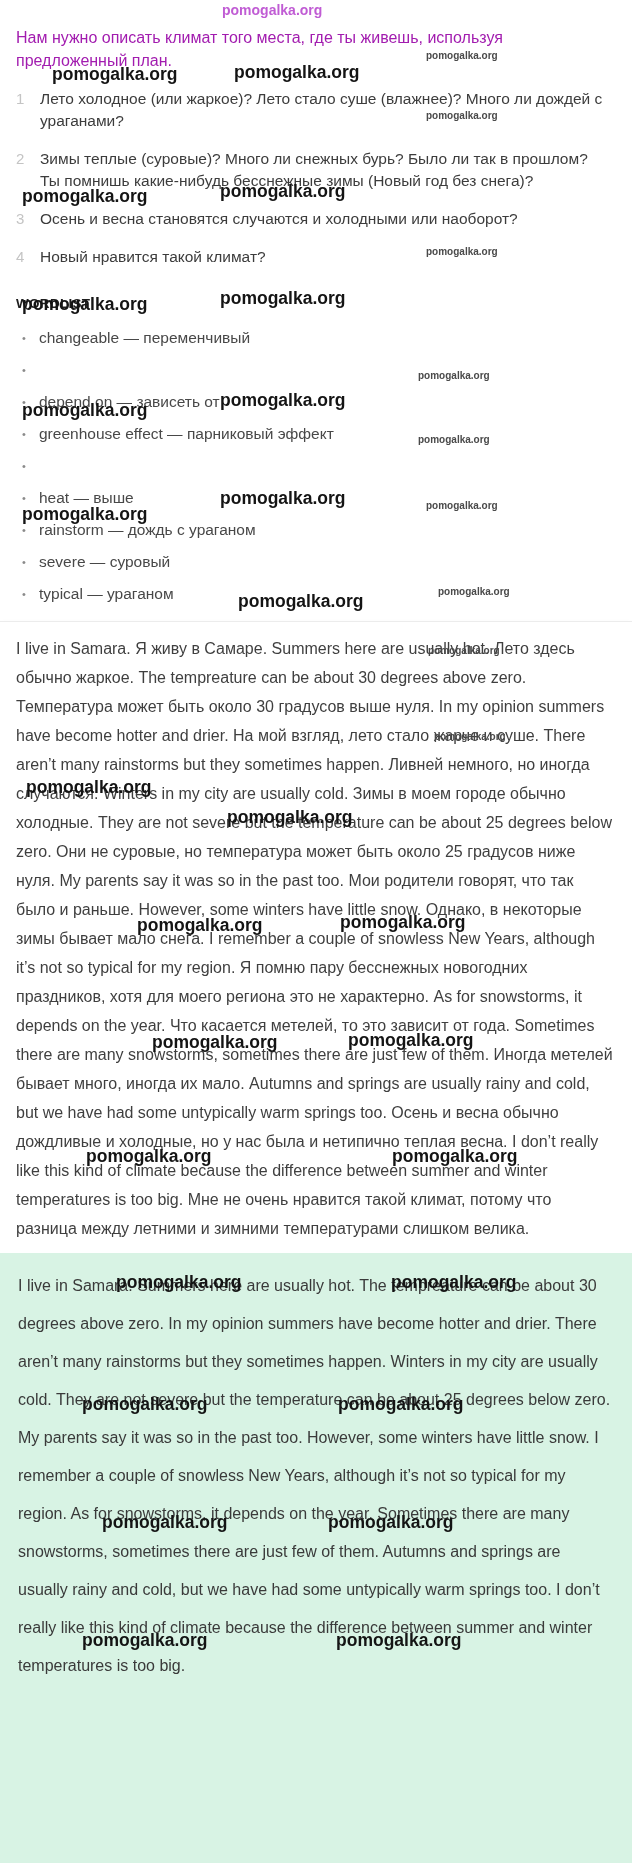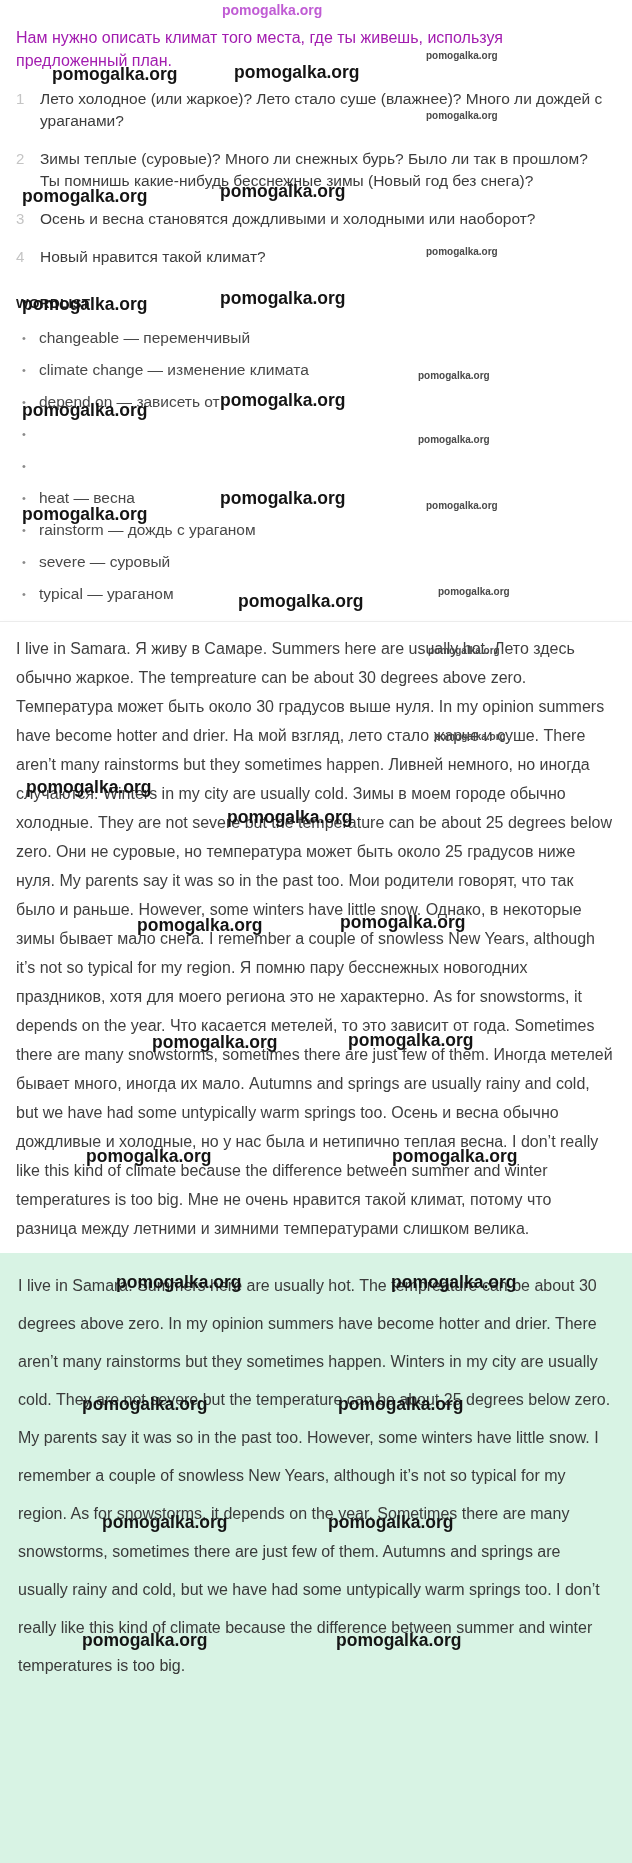--- a/index.html
+++ b/index.html
@@ -118,53 +118,53 @@
       <li class="task-item">
         <span class="task-num">1</span>
         <p class="task-text">Лето холодное (или жаркое)? Лето стало суше (влажнее)? Много ли дождей с ураганами?</p>
       </li>
       <li class="task-item">
         <span class="task-num">2</span>
         <p class="task-text">Зимы теплые (суровые)? Много ли снежных бурь? Было ли так в прошлом? Ты помнишь какие-нибудь бесснежные зимы (Новый год без снега)?</p>
       </li>
       <li class="task-item">
         <span class="task-num">3</span>
-        <p class="task-text">Осень и весна становятся дождливыми и холодными или наоборот?</p>
+        <p class="task-text">Осень и весна становятся случаются и холодными или наоборот?</p>
       </li>
       <li class="task-item">
         <span class="task-num">4</span>
         <p class="task-text">Новый нравится такой климат?</p>
       </li>
     </ol>
   </div>
 
   <div class="wordlist-section">
     <h2 class="wordlist-title">WORDLIST</h2>
     <ul class="wordlist">
       <li class="wordlist-item">
         <span class="bullet">•</span>
         <span>changeable — переменчивый</span>
       </li>
       <li class="wordlist-item">
         <span class="bullet">•</span>
-        <span>climate change — изменение климата</span>
       </li>
       <li class="wordlist-item">
         <span class="bullet">•</span>
         <span>depend on — зависеть от</span>
       </li>
       <li class="wordlist-item">
         <span class="bullet">•</span>
-      </li>
-      <li class="wordlist-item">
-        <span class="bullet">•</span>
-      </li>
-      <li class="wordlist-item">
-        <span class="bullet">•</span>
-        <span>heat — весна</span>
+        <span>greenhouse effect — парниковый эффект</span>
+      </li>
+      <li class="wordlist-item">
+        <span class="bullet">•</span>
+      </li>
+      <li class="wordlist-item">
+        <span class="bullet">•</span>
+        <span>heat — выше</span>
       </li>
       <li class="wordlist-item">
         <span class="bullet">•</span>
         <span>rainstorm — дождь с ураганом</span>
       </li>
       <li class="wordlist-item">
         <span class="bullet">•</span>
         <span>severe — суровый</span>
       </li>
       <li class="wordlist-item">

